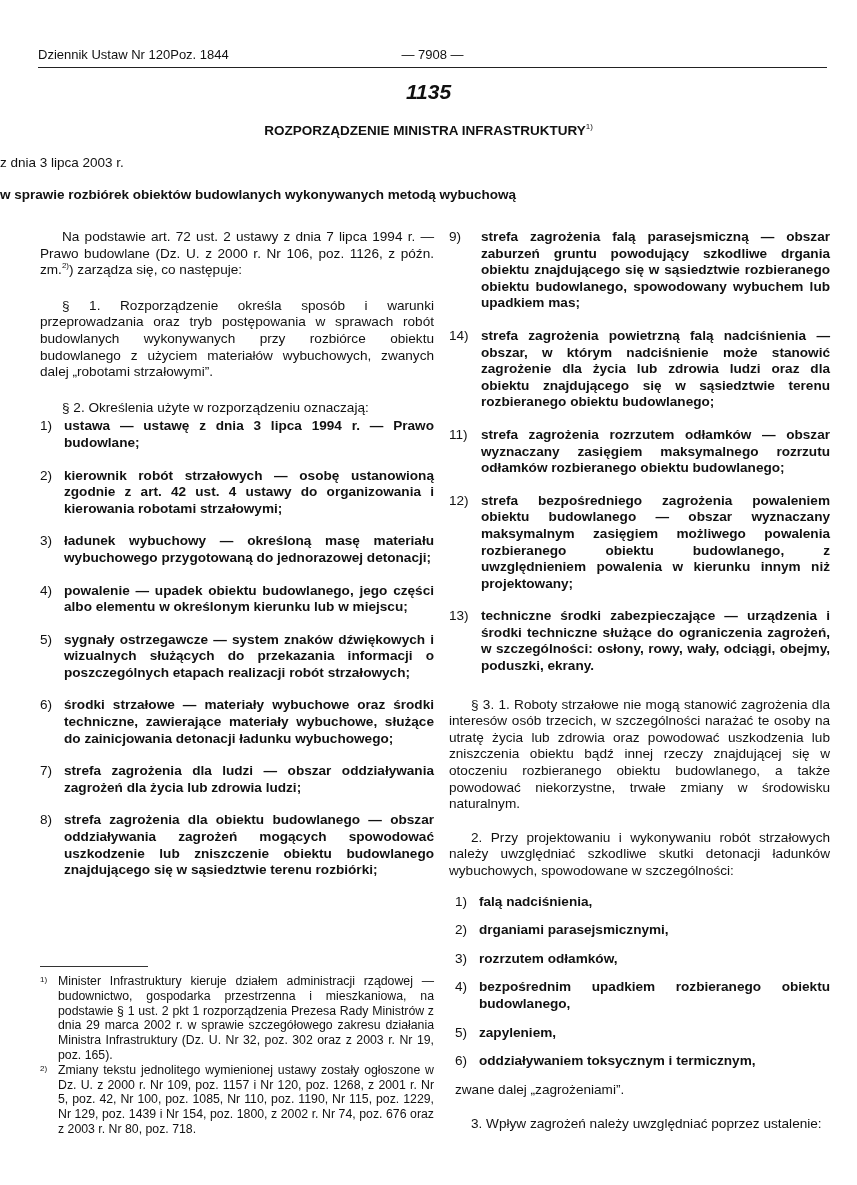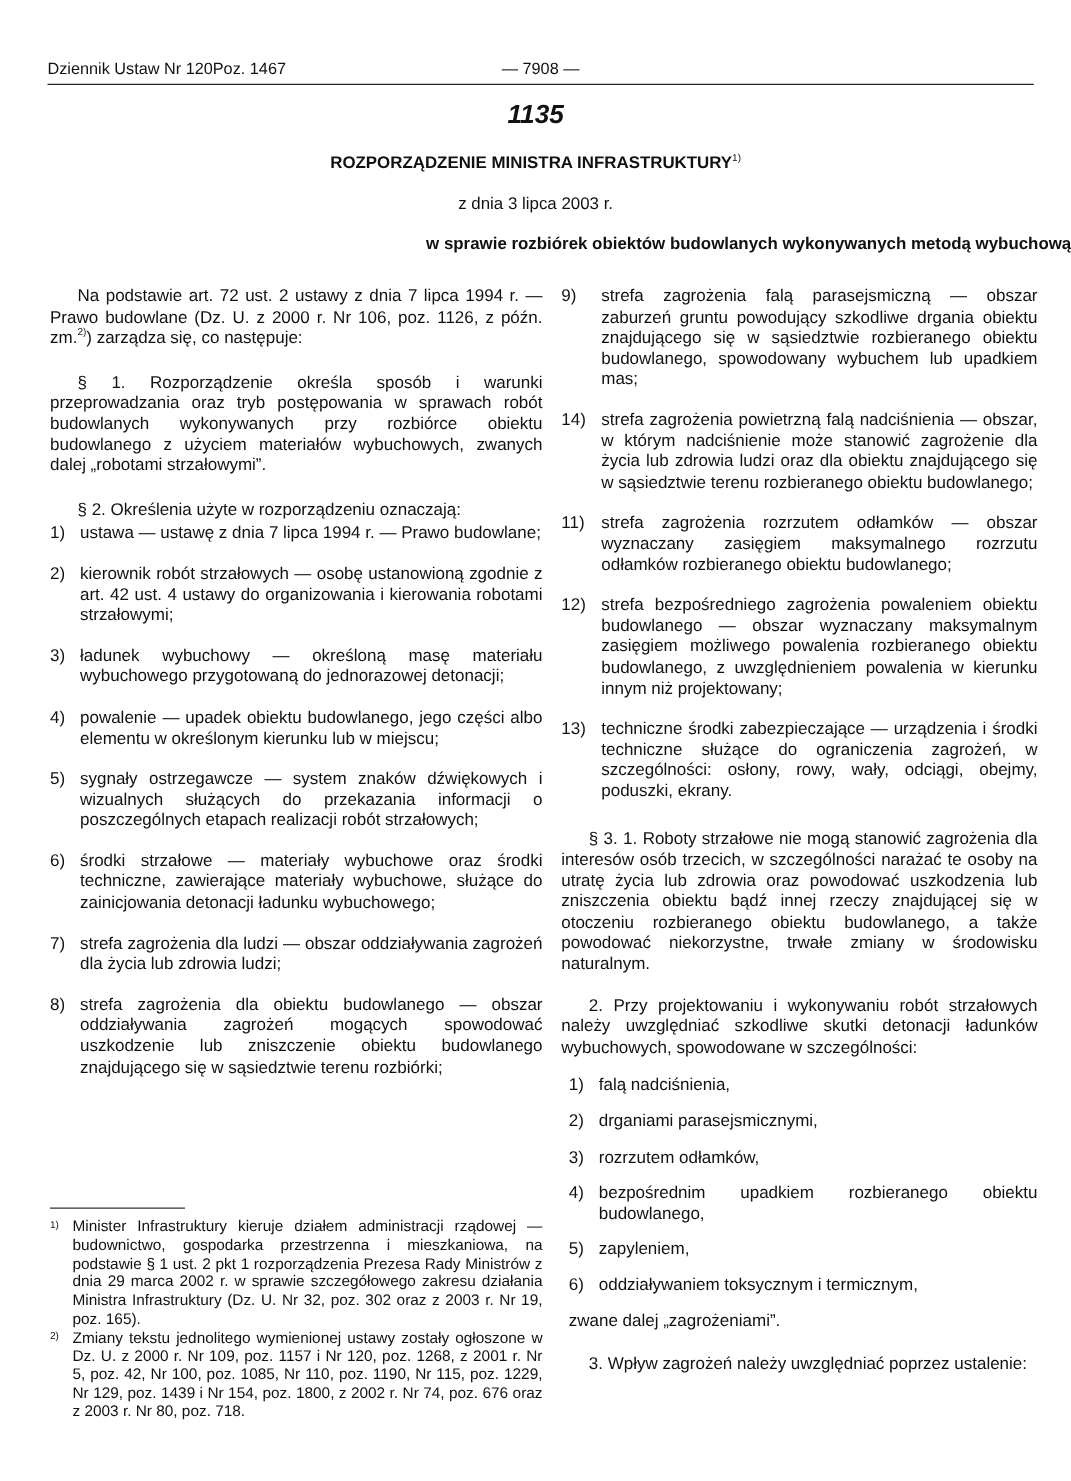--- a/index.html
+++ b/index.html
@@ -10,64 +10,64 @@
   .hdr {
     position: absolute; left: 38px; right: 30px; top: 47px;
     height: 20px; font-size: 13px; display: flex; justify-content: flex-start;
     font-family: "Liberation Sans", sans-serif;
   }
   .hdr .c { position: absolute; left: 50%; transform: translateX(-50%); }
   .rule { position: absolute; left: 38px; right: 30px; top: 67px; height: 0; border-top: 1.5px solid #222; }
   .num { position: absolute; top: 80px; left: 0; right: 0; text-align: center; font-weight: bold; font-size: 21px; font-style: italic; }
   .title { position: absolute; top: 122px; left: 0; right: 0; text-align: center; font-weight: bold; font-size: 13.5px; }
   .title sup { font-size: 8px; font-weight: normal; }
-  .date { position: absolute; top: 155px; left: 0; right: 0; text-align: center; font-size: 13.5px; }
-  .subject { position: absolute; top: 187px; left: 0; right: 0; text-align: right; font-weight: bold; font-size: 13.5px; }
+  .date { position: absolute; top: 155px; left: 0; right: 0; font-size: 13.5px; }
+  .subject { position: absolute; top: 187px; left: 0; right: 0; text-align: left; font-weight: bold; font-size: 13.5px; }
 
   .col { position: absolute; top: 229px; font-size: 13.6px; line-height: 16.6px; text-align: justify; }
   .col.left { left: 40px; width: 394px; }
   .col.right { left: 449px; width: 381px; }
   .p { margin: 0 0 19px 0; text-indent: 22px; }
   .item { display: flex; margin: 0 0 16px 0; }
   .item .n { flex: 0 0 auto; width: 24px; text-align: left; }
-  .item .t { flex: 1; text-align: justify; }
+  .item .t { flex: 1; text-align: justify; font-weight: bold; }
   .right .item .n { width: 32px; }
   .right .item.short .n { width: 24px; }
   .right .item.short { margin-left: 6px; margin-bottom: 12px; }
   sup.fn { font-size: 8px; vertical-align: 6px; line-height: 0; }
 
   .fnrule { position: absolute; left: 40px; top: 966px; width: 108px; border-top: 1px solid #333; }
   .footnotes { position: absolute; left: 40px; top: 974px; width: 394px; font-size: 12.3px; line-height: 14.8px; }
   .footnotes .fnitem { display: flex; text-align: justify; }
   .footnotes .fnitem .m { flex: 0 0 18px; font-size: 8px; line-height: 12px; }
   .footnotes .fnitem .t { flex: 1; }
 </style>
 </head>
 <body>
 
 <div class="hdr">
   <span>Dziennik Ustaw Nr 120</span>
   <span class="c">— 7908 —</span>
-  <span>Poz. 1467</span>
+  <span>Poz. 1844</span>
 </div>
 <div class="rule"></div>
 
 <div class="num">1135</div>
 <div class="title"><span>ROZPORZĄDZENIE MINISTRA INFRASTRUKTURY</span><sup>1)</sup></div>
 <div class="date">z dnia 3 lipca 2003 r.</div>
 <div class="subject">w sprawie rozbiórek obiektów budowlanych wykonywanych metodą wybuchową</div>
 
 <div class="col left">
   <p class="p"><span>Na podstawie art. 72 ust. 2 ustawy z dnia 7 lipca 1994 r. — Prawo budowlane (Dz. U. z 2000 r. Nr 106, poz. 1126, z późn. zm.</span><sup class="fn">2)</sup><span>) zarządza się, co następuje:</span></p>
   <p class="p">§ 1. Rozporządzenie określa sposób i warunki przeprowadzania oraz tryb postępowania w sprawach robót budowlanych wykonywanych przy rozbiórce obiektu budowlanego z użyciem materiałów wybuchowych, zwanych dalej „robotami strzałowymi”.</p>
   <p class="p" style="margin-bottom:2px">§ 2. Określenia użyte w rozporządzeniu oznaczają:</p>
   <div id="left-defs">
       <div class="item">
         <span class="n">1)</span>
-        <span class="t">ustawa — ustawę z dnia 7 lipca 1994 r. — Prawo budowlane;</span>
+        <span class="t">ustawa — ustawę z dnia 3 lipca 1994 r. — Prawo budowlane;</span>
       </div>
       <div class="item">
         <span class="n">2)</span>
         <span class="t">kierownik robót strzałowych — osobę ustanowioną zgodnie z art. 42 ust. 4 ustawy do organizowania i kierowania robotami strzałowymi;</span>
       </div>
       <div class="item">
         <span class="n">3)</span>
         <span class="t">ładunek wybuchowy — określoną masę materiału wybuchowego przygotowaną do jednorazowej detonacji;</span>
       </div>
       <div class="item">

